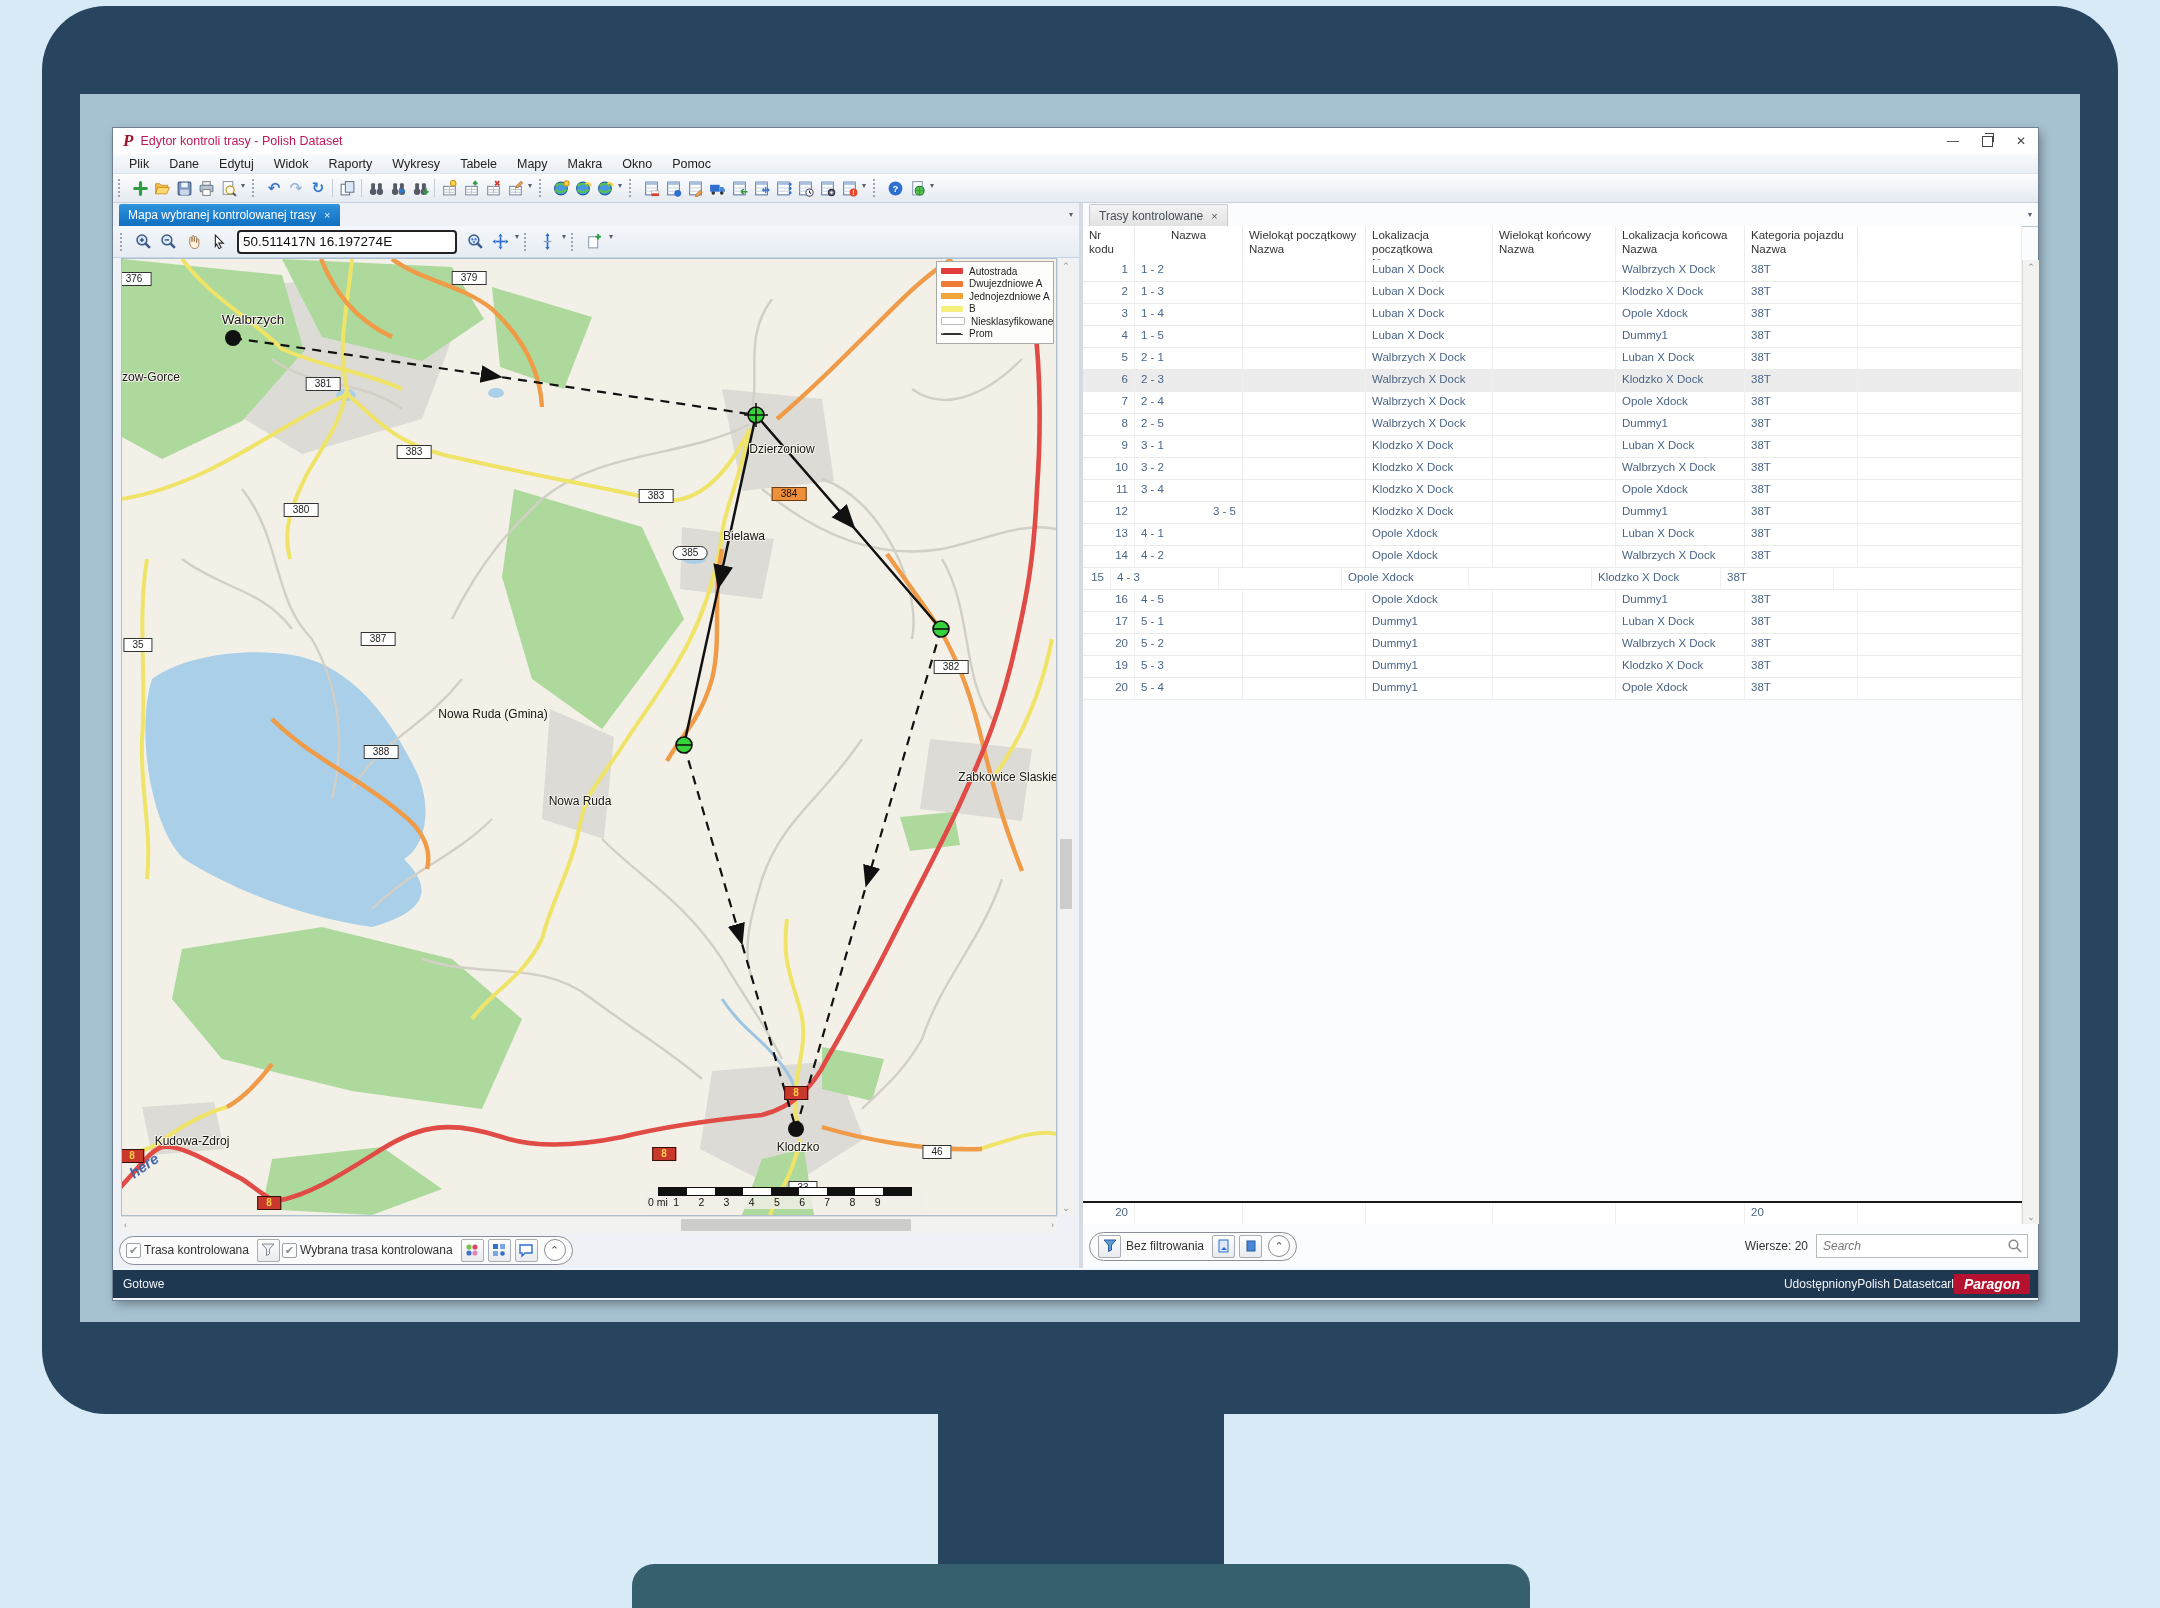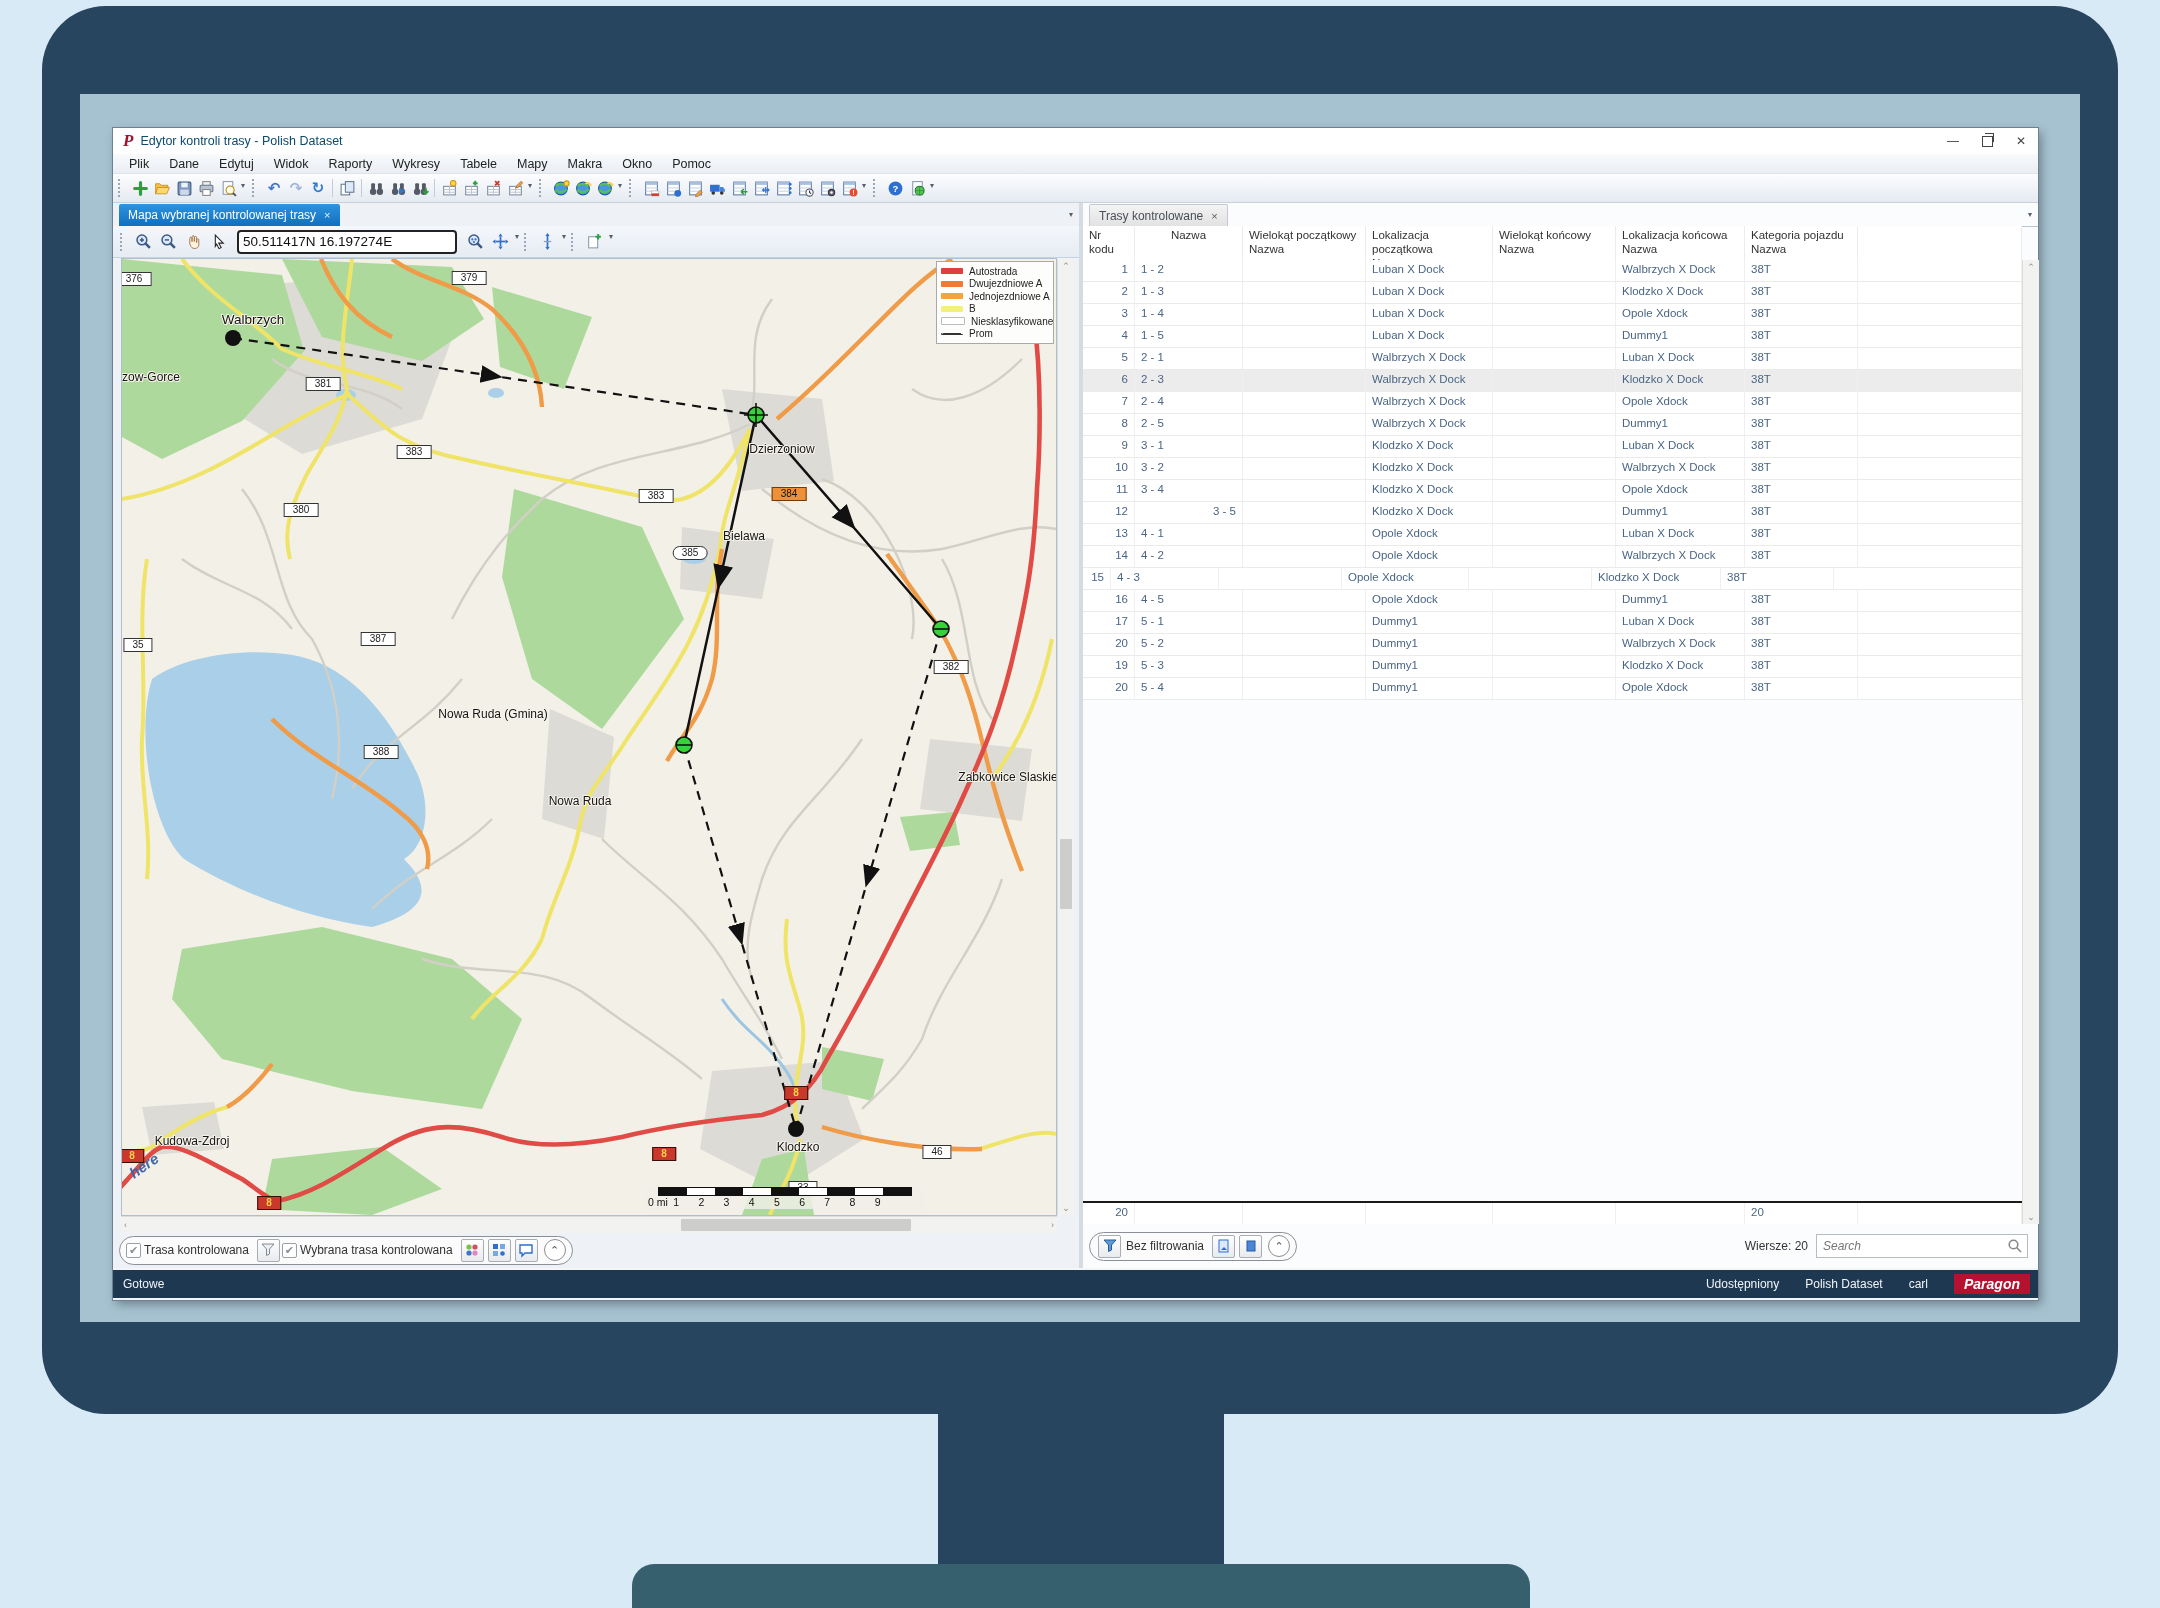--- a/index.html
+++ b/index.html
@@ -6,21 +6,21 @@
   body{width:2160px;height:1608px;background:#d8eaf5;font-family:"Liberation Sans",sans-serif;position:relative;overflow:hidden}
   
   .bezel{position:absolute;left:42px;top:6px;width:2076px;height:1408px;background:#27455f;border-radius:64px}
   .screen{position:absolute;left:80px;top:94px;width:2000px;height:1228px;background:#a6c2d1}
   .stand-neck{position:absolute;left:938px;top:1412px;width:286px;height:162px;background:#27455f}
   .stand-base{position:absolute;left:632px;top:1564px;width:898px;height:60px;background:#37606f;border-radius:22px 22px 0 0}
   
   .win{position:absolute;left:113px;top:128px;width:1925px;height:1172px;background:#f2f5f9;box-shadow:0 0 0 1px #6e8091,3px 4px 10px rgba(0,0,0,.35)}
   .titlebar{position:absolute;left:0;top:0;width:100%;height:26px;background:#fff;display:flex;align-items:center}
   .logo-p{font-family:"Liberation Serif",serif;font-weight:bold;font-style:italic;color:#a3152e;font-size:17px;margin:0 7px 0 10px}
-  .title-text{font-size:12.5px;color:#0c4a6e}
+  .title-text{font-size:12.5px;color:#be185d}
   .win-btns{margin-left:auto;display:flex}
   .win-btn{width:34px;height:22px;display:flex;align-items:center;justify-content:center;color:#444;font-size:12px;cursor:default}
   .sqr{width:9px;height:9px;border:1.2px solid #444;position:relative;background:#fff}
   .sqr:before{content:"";position:absolute;left:2px;top:-4px;width:8px;height:8px;border:1.2px solid #444;border-bottom:none;border-left:none}
   .menubar{position:absolute;left:0;top:26px;width:100%;height:20px;background:linear-gradient(#f8fafc,#e9eef4);display:flex;align-items:center;padding-left:6px;box-sizing:border-box;border-bottom:1px solid #dde4ec}
   .menu-item{font-size:12.5px;color:#222;padding:0 10px;line-height:20px}
   .toolbar{position:absolute;left:0;top:46px;width:100%;height:29px;background:linear-gradient(#fdfdfe,#e4eaf1);display:flex;align-items:center;border-bottom:1px solid #c9d2dc;padding-left:2px;box-sizing:border-box}
   .tb-group{display:flex;align-items:center;height:26px;margin-right:2px}
   .grip{width:5px;height:18px;border-left:2px dotted #9aa7b8;margin:0 4px 0 3px}
   .tbi{width:22px;height:22px;display:flex;align-items:center;justify-content:center}
@@ -78,21 +78,21 @@
   .tr.sel{background:#ececec}
   .td{box-sizing:border-box;padding:3px 6px 0 6px;font-size:11.5px;color:#4a6585;border-right:1px solid #f0f0f0;overflow:hidden;white-space:nowrap}
   .td.num{text-align:right}
   .summary{position:absolute;left:0;top:998px;width:939px;height:23px;border-top:2px solid #1a1a1a;display:flex;background:#fff}
   .filterbar{position:absolute;left:0;top:1021px;width:955px;height:44px;background:#fbfcfd;display:flex;align-items:center}
   .rows-label{font-size:12px;color:#333;margin-left:auto}
   .searchbox{width:210px;height:22px;border:1px solid #b8bcc2;background:#fff;display:flex;align-items:center;margin:0 10px 0 8px}
   .searchbox input{border:none;outline:none;flex:1;font-size:12px;font-style:italic;color:#555;padding:0 6px;font-family:"Liberation Sans",sans-serif;background:transparent}
   
   .statusbar{position:absolute;left:0;top:1142px;width:100%;height:28px;background:#1e3852;display:flex;align-items:center;color:#f2f5f9;font-size:12px}
-  .sb-right{margin-left:auto;display:flex;align-items:center;gap:26px;margin-right:8px}
+  .sb-right{margin-left:auto;display:flex;align-items:center;margin-right:8px}
   .brand{background:#b5122f;color:#fff;font-weight:bold;font-style:italic;font-size:14px;padding:2px 10px}
 </style>
 </head>
 <body>
 
 <div class="bezel"></div>
 <div class="screen"></div>
 <div class="stand-neck"></div>
 <div class="stand-base"></div>
 

